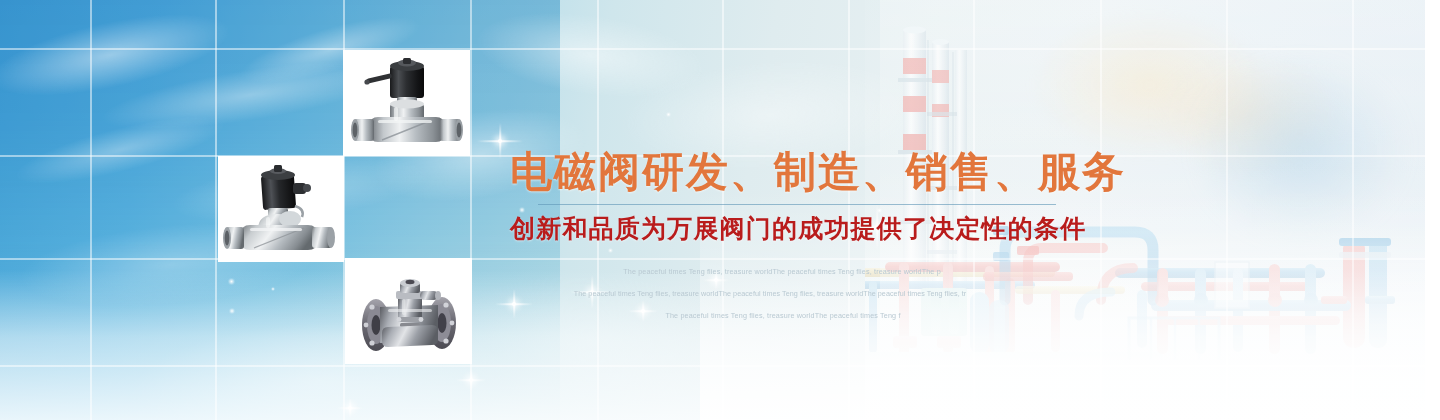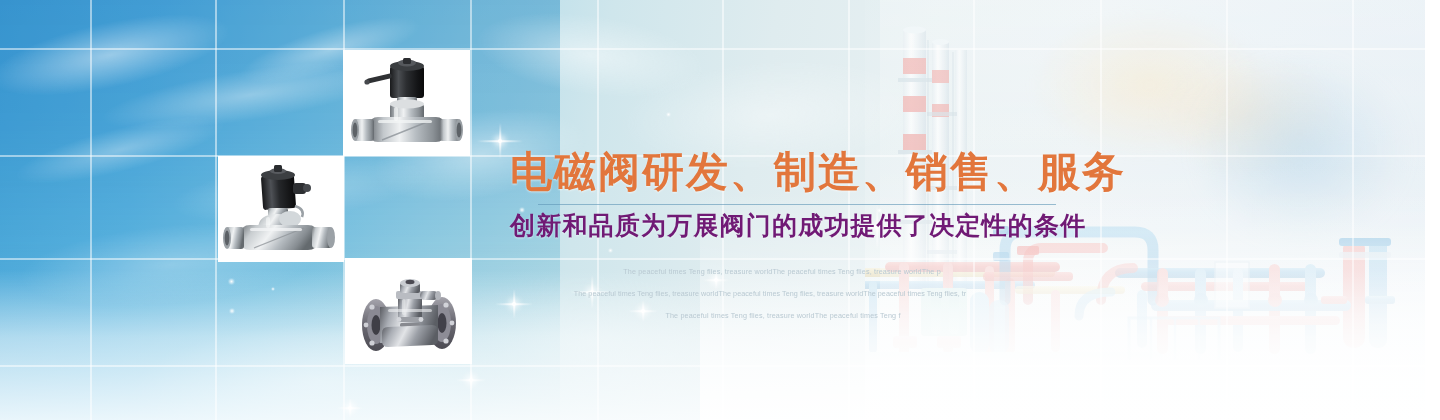--- a/index.html
+++ b/index.html
@@ -131,25 +131,25 @@
     line-height:1.12;
     white-space:nowrap;
     text-shadow:0 1px 2px rgba(255,255,255,.55);
   }
   .rule {
     margin:9px 0 8px 28px;
     width:518px; height:1px;
     background:rgba(96,150,182,.62);
   }
   .subline {
-    font-family:Liberation Mono, monospace;
+    font-family:Liberation Sans, sans-serif;
     font-size:25px;
     font-weight:700;
     letter-spacing:1.2px;
-    color:#701a75;
+    color:#b91c1c;
     line-height:1.2;
     white-space:nowrap;
     text-shadow:0 1px 2px rgba(255,255,255,.5);
   }
   .fineprint {
     margin-top:12px;
     width:520px;
     text-align:center;
     color:#b9c9d2;
     font-size:7.2px;

